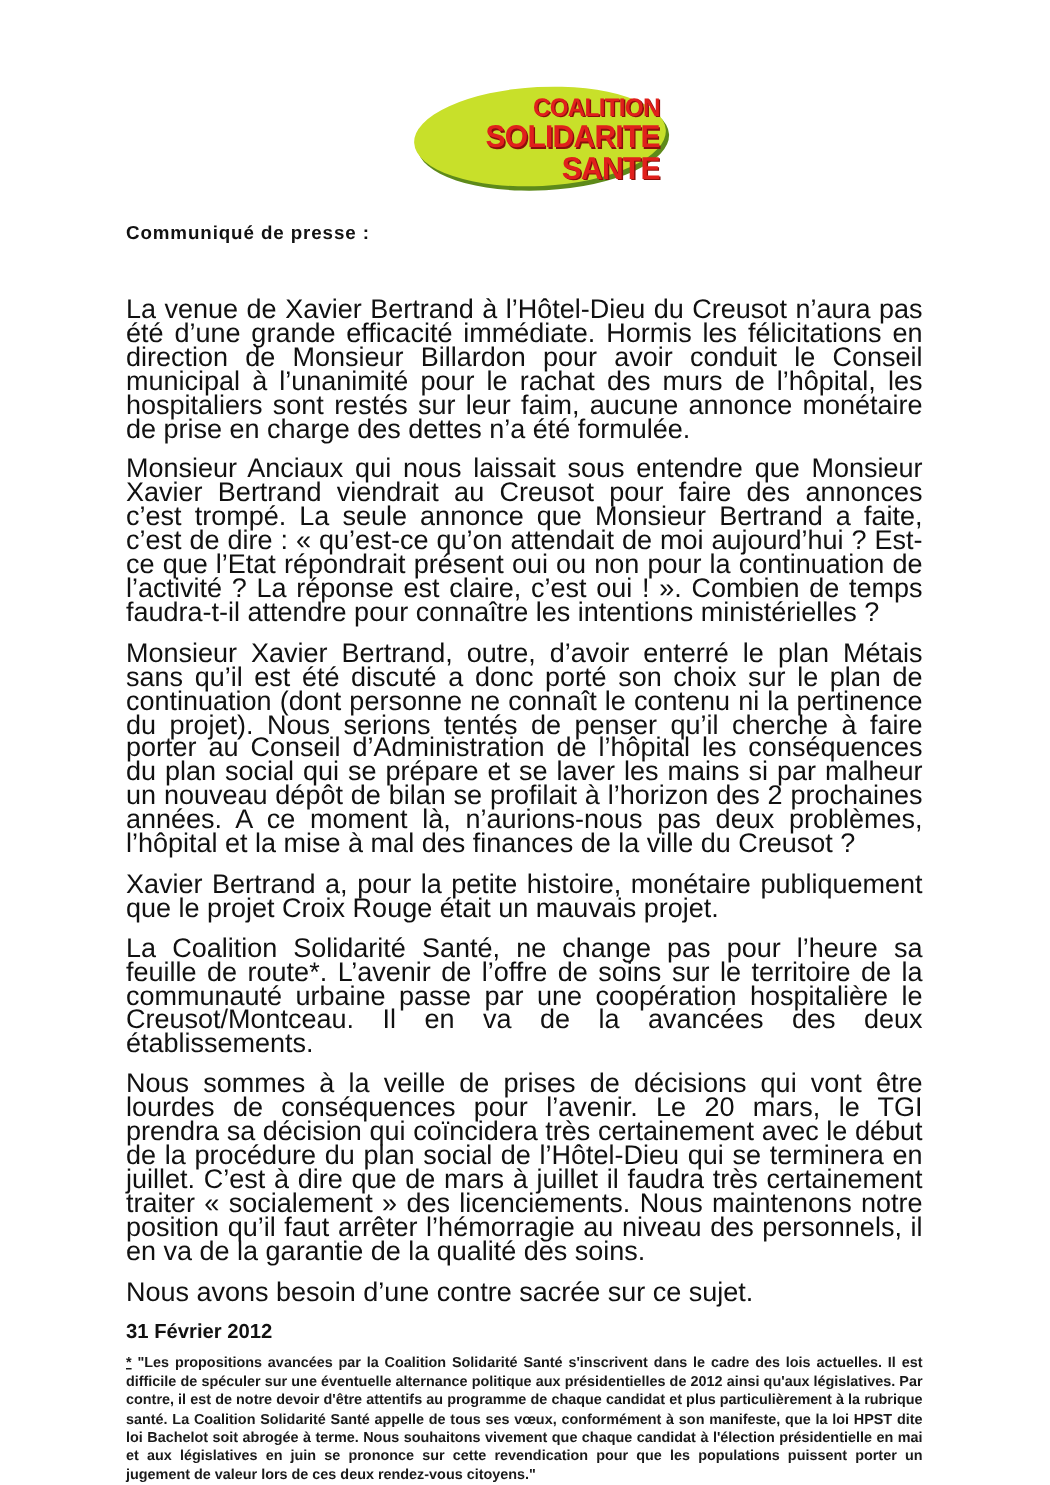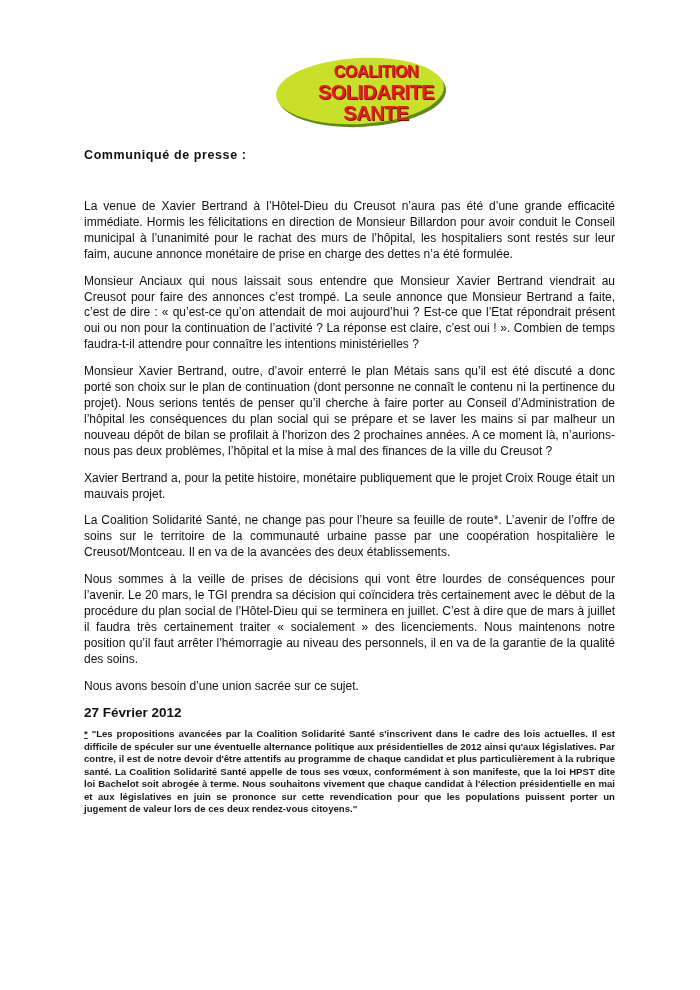--- a/index.html
+++ b/index.html
@@ -28,24 +28,24 @@
       top: 0;
       width: 168px;
       height: 66px;
       border-radius: 50%;
       background: #c8e02a;
       box-shadow: 2px 3px 0 #5e8a1a;
       transform: rotate(-3deg);
     }
     .logo-text {
       position: absolute;
-      left: 16px;
+      left: 0;
       top: 3px;
       width: 168px;
-      text-align: center;
+      text-align: right;
       font-family: "Liberation Sans", sans-serif;
       font-weight: bold;
       color: #e0201c;
       text-shadow: 1px 1px 0 #8a0e0c;
       line-height: 1;
       letter-spacing: -0.5px;
     }
     .logo-text .l1 { display: block; font-size: 17px; transform: scaleX(0.95); margin-top: 2px; }
     .logo-text .l2 { display: block; font-size: 21px; transform: scaleX(0.95); margin-top: 1px; }
     .logo-text .l3 { display: block; font-size: 21px; transform: scaleX(0.95); margin-top: 0px; }
@@ -56,21 +56,21 @@
       top: 148px;
       width: 531px;
     }
     .heading {
       font-weight: bold;
       font-size: 12.5px;
       letter-spacing: 0.6px;
       margin: 0;
     }
     .body-text {
-      font-size: 12px;
+      font-size: 18px;
       line-height: 15.9px;
       text-align: justify;
       margin: 0 0 11px 0;
     }
     .first-para { margin-top: 37px; }
     .date {
       font-weight: bold;
       font-size: 13.5px;
       margin: 2px 0 8px 0;
     }
@@ -100,18 +100,18 @@
 
 <div class="content">
   <p class="heading">Communiqué de presse :</p>
 
   <p class="body-text first-para">La venue de Xavier Bertrand à l’Hôtel-Dieu du Creusot n’aura pas été d’une grande efficacité immédiate. Hormis les félicitations en direction de Monsieur Billardon pour avoir conduit le Conseil municipal à l’unanimité pour le rachat des murs de l’hôpital, les hospitaliers sont restés sur leur faim, aucune annonce monétaire de prise en charge des dettes n’a été formulée.</p>
   <p class="body-text">Monsieur Anciaux qui nous laissait sous entendre que Monsieur Xavier Bertrand viendrait au Creusot pour faire des annonces c’est trompé. La seule annonce que Monsieur Bertrand a faite, c’est de dire : « qu’est-ce qu’on attendait de moi aujourd’hui ? Est-ce que l’Etat répondrait présent oui ou non pour la continuation de l’activité ? La réponse est claire, c’est oui ! ». Combien de temps faudra-t-il attendre pour connaître les intentions ministérielles ?</p>
   <p class="body-text">Monsieur Xavier Bertrand, outre, d’avoir enterré le plan Métais sans qu’il est été discuté a donc porté son choix sur le plan de continuation (dont personne ne connaît le contenu ni la pertinence du projet). Nous serions tentés de penser qu’il cherche à faire porter au Conseil d’Administration de l’hôpital les conséquences du plan social qui se prépare et se laver les mains si par malheur un nouveau dépôt de bilan se profilait à l’horizon des 2 prochaines années. A ce moment là, n’aurions-nous pas deux problèmes, l’hôpital et la mise à mal des finances de la ville du Creusot ?</p>
   <p class="body-text">Xavier Bertrand a, pour la petite histoire, monétaire publiquement que le projet Croix Rouge était un mauvais projet.</p>
   <p class="body-text">La Coalition Solidarité Santé, ne change pas pour l’heure sa feuille de route*. L’avenir de l’offre de soins sur le territoire de la communauté urbaine passe par une coopération hospitalière le Creusot/Montceau. Il en va de la avancées des deux établissements.</p>
   <p class="body-text">Nous sommes à la veille de prises de décisions qui vont être lourdes de conséquences pour l’avenir. Le 20 mars, le TGI prendra sa décision qui coïncidera très certainement avec le début de la procédure du plan social de l’Hôtel-Dieu qui se terminera en juillet. C’est à dire que de mars à juillet il faudra très certainement traiter « socialement » des licenciements. Nous maintenons notre position qu’il faut arrêter l’hémorragie au niveau des personnels, il en va de la garantie de la qualité des soins.</p>
-  <p class="body-text">Nous avons besoin d’une union sacrée sur ce sujet.</p>
+  <p class="body-text">Nous avons besoin d’une contre sacrée sur ce sujet.</p>
 
-  <p class="date">27 Février 2012</p>
+  <p class="date">31 Février 2012</p>
 
   <p class="footnote"><span class="footnote-mark">*</span><span> "Les propositions avancées par la Coalition Solidarité Santé s'inscrivent dans le cadre des lois actuelles. Il est difficile de spéculer sur une éventuelle alternance politique aux présidentielles de 2012 ainsi qu'aux législatives. Par contre, il est de notre devoir d'être attentifs au programme de chaque candidat et plus particulièrement à la rubrique santé. La Coalition Solidarité Santé appelle de tous ses vœux, conformément à son manifeste, que la loi HPST dite loi Bachelot soit abrogée à terme. Nous souhaitons vivement que chaque candidat à l'élection présidentielle en mai et aux législatives en juin se prononce sur cette revendication pour que les populations puissent porter un jugement de valeur lors de ces deux rendez-vous citoyens."</span></p>
 </div>
 
 </body></html>

